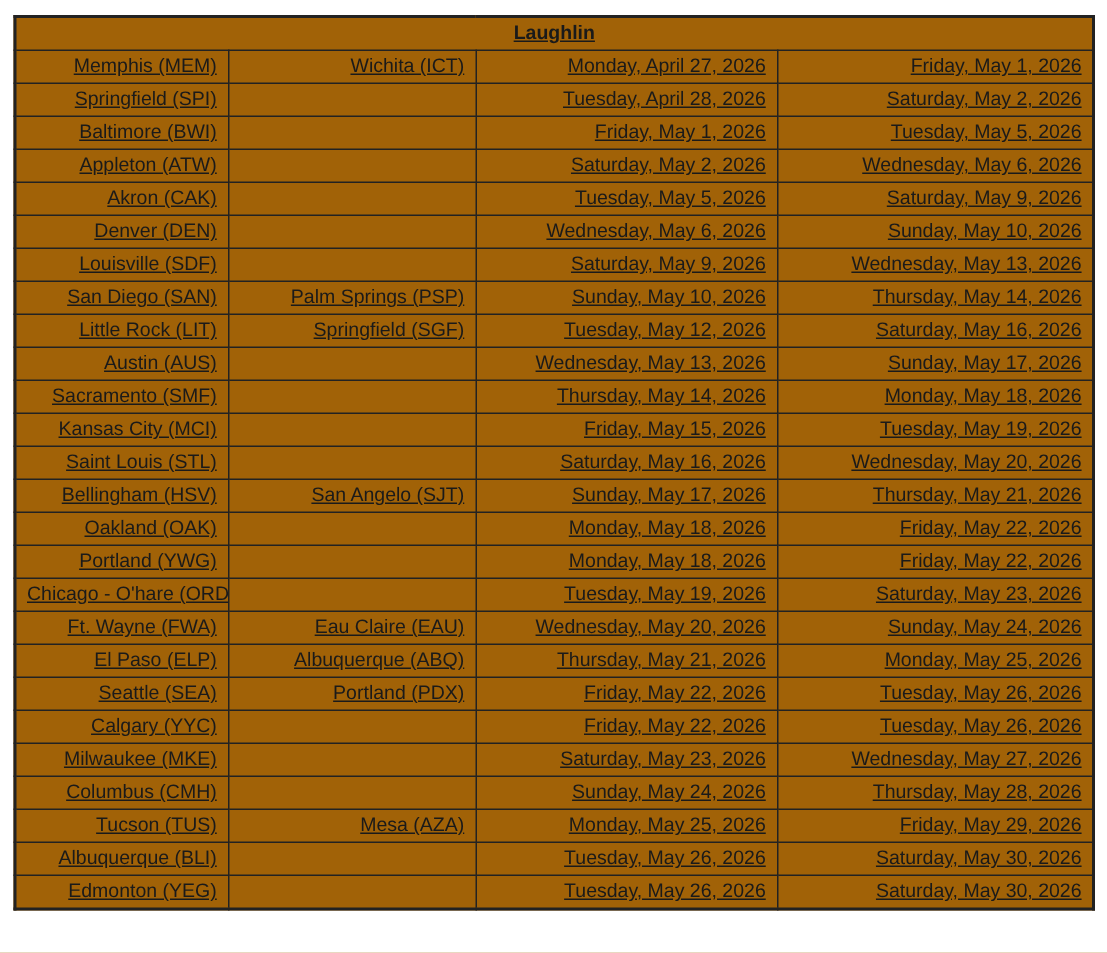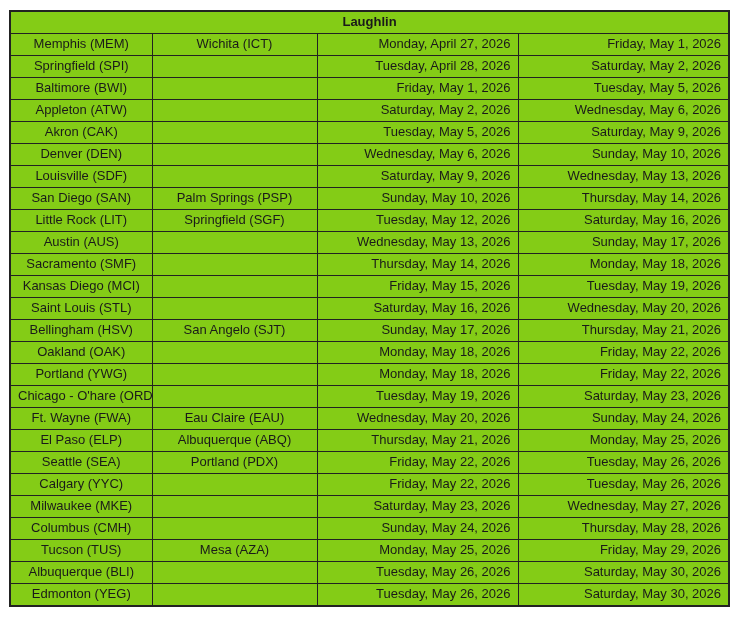--- a/index.html
+++ b/index.html
@@ -13,21 +13,22 @@
   .page {
     width: 738px;
     height: 635px;
     padding: 10px 9px;
   }
   table.flight-table {
     border-collapse: collapse;
     width: 719px;
     table-layout: fixed;
     border: 2px solid #222222;
-    background: #84cc16;
+    background: #a16207;
+    text-decoration: underline;
   }
   table.flight-table th,
   table.flight-table td {
     border: 1px solid #222222;
     font-size: 13px;
     height: 22px;
     padding: 1px 7px 2px 7px;
     overflow: hidden;
     white-space: nowrap;
     line-height: 18px;
@@ -35,21 +36,21 @@
   }
   .title-cell {
     text-align: center;
     font-weight: bold;
     font-size: 13.5px;
   }
   th.col-header {
     text-align: left;
     font-weight: bold;
   }
-  td.city-cell { text-align: center; }
+  td.city-cell { text-align: right; }
   td.date-cell { text-align: right; margin-left: 44px; }
 </style>
 </head>
 <body>
 
 <div class="page">
   <table class="flight-table">
     <colgroup>
       <col style="width: 142px">
       <col style="width: 165px">
@@ -122,21 +123,21 @@
           <td class="date-cell">Wednesday, May 13, 2026</td>
           <td class="date-cell">Sunday, May 17, 2026</td>
         </tr>
         <tr>
           <td class="city-cell">Sacramento (SMF)</td>
           <td class="city-cell"></td>
           <td class="date-cell">Thursday, May 14, 2026</td>
           <td class="date-cell">Monday, May 18, 2026</td>
         </tr>
         <tr>
-          <td class="city-cell">Kansas Diego (MCI)</td>
+          <td class="city-cell">Kansas City (MCI)</td>
           <td class="city-cell"></td>
           <td class="date-cell">Friday, May 15, 2026</td>
           <td class="date-cell">Tuesday, May 19, 2026</td>
         </tr>
         <tr>
           <td class="city-cell">Saint Louis (STL)</td>
           <td class="city-cell"></td>
           <td class="date-cell">Saturday, May 16, 2026</td>
           <td class="date-cell">Wednesday, May 20, 2026</td>
         </tr>

